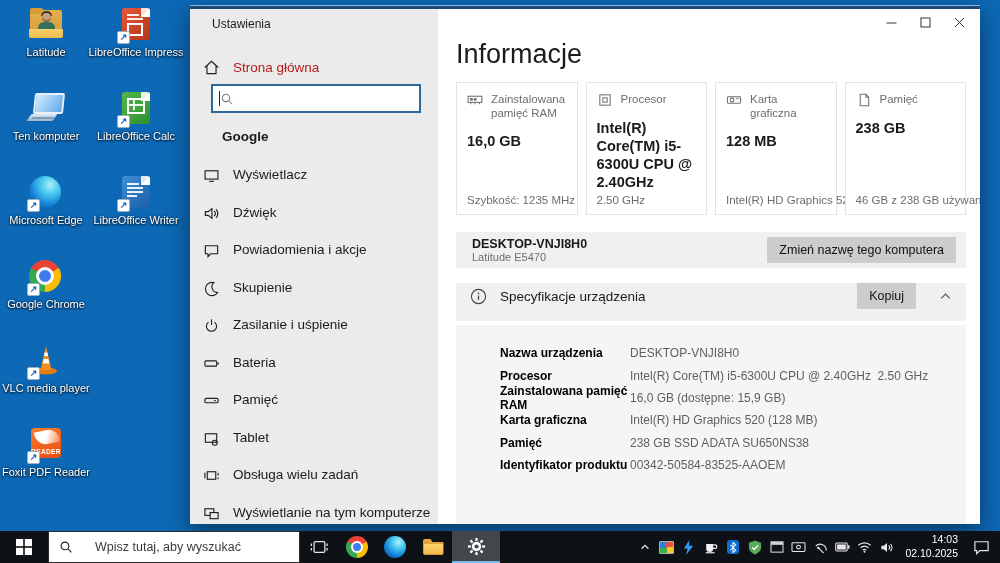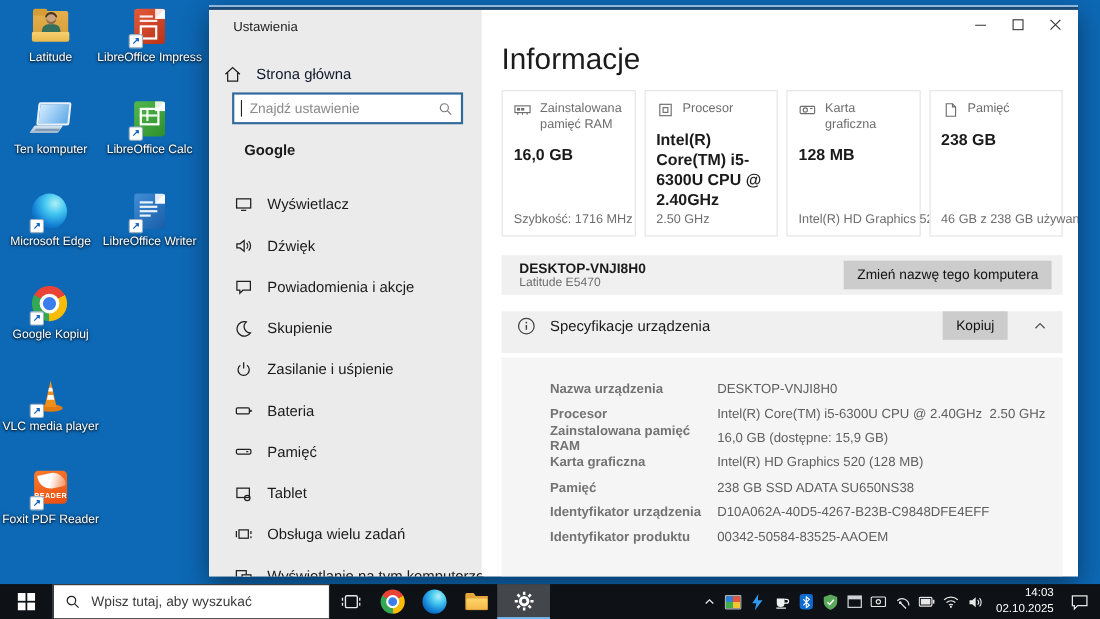--- a/index.html
+++ b/index.html
@@ -47,29 +47,29 @@
   .ic-foxit .swoosh{position:absolute;left:4px;top:2px;width:24px;height:14px;border-radius:0 12px 2px 12px;background:linear-gradient(115deg,#ffffff 45%,rgba(255,255,255,.25));transform:rotate(-12deg);}
   .ic-foxit .rlabel{position:absolute;left:0;right:0;bottom:3px;text-align:center;font-size:6.5px;font-weight:bold;color:#fff;letter-spacing:.4px;}
 
   
   .window{position:absolute;left:190px;top:5px;width:790px;height:519px;background:#fff;box-shadow:0 8px 22px rgba(0,0,0,.45);}
   .win-accent{height:4px;background:linear-gradient(#8fb9dd 0 1px,#1b4874 1px);}
   .win-body{position:relative;display:flex;height:515px;overflow:hidden;}
   .sidebar{position:relative;width:248px;background:#ebebeb;flex:none;}
   .win-title{position:absolute;left:22px;top:8px;font-size:12px;color:#1b1b1b;}
   .side-home{position:absolute;left:13px;top:44px;display:flex;align-items:center;gap:13px;width:220px;height:28px;cursor:pointer;}
-  .side-home span{font-size:13.5px;color:#0f172a;}
+  .side-home span{font-size:13.5px;color:#b91c1c;}
   .side-search{position:absolute;left:21px;top:75px;width:206px;height:25px;background:#fff;border:2px solid #31699b;display:flex;align-items:center;}
   .side-search input{flex:1;border:none;outline:none;background:transparent;font-family:"Liberation Sans",sans-serif;font-size:12.5px;color:#1b1b1b;padding:0 4px 0 7px;}
   .side-search input::placeholder{color:#8a8a8a;}
   .side-search .caret{width:1px;height:15px;background:#222;margin-left:6px;flex:none;}
   .side-search svg{flex:none;margin-right:7px;}
   .side-section{position:absolute;left:32px;top:120px;font-size:13.5px;font-weight:bold;color:#1b1b1b;}
   .side-list{position:absolute;left:0;top:158px;width:248px;}
-  .side-item{display:flex;align-items:center;gap:13px;height:37.5px;padding-left:13px;cursor:pointer;margin-left:10px;}
+  .side-item{display:flex;gap:13px;height:37.5px;padding-left:13px;cursor:pointer;}
   .side-item span{font-size:13.5px;color:#1b1b1b;white-space:nowrap;}
   .side-item svg{flex:none;}
 
   .main{position:relative;flex:1;background:#fff;}
   .win-controls{position:absolute;top:0px;right:4px;display:flex;}
   .win-btn{width:34px;height:26px;display:flex;align-items:center;justify-content:center;cursor:pointer;}
   .page-title{position:absolute;left:18px;top:30px;font-size:27px;font-weight:300;color:#1b1b1b;}
   .cards{position:absolute;left:18px;right:14px;top:73px;display:flex;gap:8px;}
   .card{position:relative;flex:1;height:133px;background:#fff;border:1px solid #e3e3e3;padding:9px 10px;box-sizing:border-box;}
   .card-head{display:flex;gap:8px;align-items:flex-start;color:#6d6d6d;font-size:11.5px;line-height:1.25;}
@@ -79,28 +79,28 @@
   .device-panel{position:absolute;left:18px;right:14px;top:223px;height:36px;background:#f0f0f0;display:flex;align-items:center;padding:0 10px 0 16px;box-sizing:border-box;}
   .device-names{flex:1;}
   .device-name{font-size:12.5px;font-weight:bold;color:#1a1a1a;}
   .device-model{font-size:11px;color:#6d6d6d;}
   .gray-btn{background:#cccccc;border:none;font-family:"Liberation Sans",sans-serif;font-size:12.5px;color:#111;padding:6px 12px;cursor:pointer;}
   .spec-head{position:absolute;left:18px;right:14px;top:274px;height:38px;background:#f0f0f0;display:flex;align-items:center;gap:13px;padding:0 10px 12px 14px;box-sizing:border-box;}
   .spec-title{flex:1;font-size:13.5px;color:#1a1a1a;}
   .spec-chevron{margin-left:10px;margin-right:4px;cursor:pointer;}
   .spec-body{position:absolute;left:18px;right:14px;top:316px;bottom:0;background:#f5f5f5;padding:17px 0 0 44px;box-sizing:border-box;overflow:hidden;}
   .spec-row{display:flex;height:22.4px;align-items:center;}
-  .spec-label{width:152px;flex:none;font-size:12px;font-weight:bold;color:#737373;}
+  .spec-label{width:130px;flex:none;font-size:12px;font-weight:bold;color:#000000;}
   .spec-value{font-size:12px;color:#5f5f5f;white-space:pre;}
 
   
   .taskbar{position:absolute;left:0;top:531px;width:1000px;height:32px;background:#0e1216;display:flex;align-items:stretch;}
   .tb-btn{display:flex;align-items:center;justify-content:center;cursor:pointer;}
   .tb-start{width:48px;}
-  .tb-search{width:252px;background:#fff;border:1px solid #2b2b2b;display:flex;align-items:center;gap:8px;padding-left:10px;box-sizing:border-box;cursor:text;}
+  .tb-search{width:252px;background:#fff;border:1px solid #2b2b2b;display:flex;align-items:center;gap:20px;padding-left:10px;box-sizing:border-box;cursor:text;}
   .tb-search input{border:none;outline:none;flex:1;font-family:"Liberation Sans",sans-serif;font-size:12.5px;background:transparent;color:#1a1a1a;}
   .tb-search input::placeholder{color:#3a3a3a;}
   .tb-app{width:38px;}
   .tb-app.settings{width:48px;background:#43474b;border-bottom:2px solid #76b9ed;box-sizing:border-box;}
   .tb-folder{position:relative;width:21px;height:16px;}
   .tb-folder .bk{position:absolute;left:0;top:0;width:21px;height:16px;background:linear-gradient(#e8a93b,#d8962b);border-radius:2px;clip-path:polygon(0 0,38% 0,48% 18%,100% 18%,100% 100%,0 100%);}
   .tb-folder .fr{position:absolute;left:1px;bottom:1px;width:19px;height:10px;background:linear-gradient(#ffd56a,#f4b84a);border-radius:1px;}
   .tray{margin-left:auto;display:flex;align-items:center;gap:3px;padding-right:6px;}
   .tray-ic{width:19px;height:24px;display:flex;align-items:center;justify-content:center;cursor:pointer;border-radius:2px;}
   .tray-colorpic{width:13px;height:11px;border:1px solid #aab2b8;border-radius:1px;background:conic-gradient(#e5533c 0 90deg,#f2c531 90deg 180deg,#3fae49 180deg 270deg,#2f7fd6 270deg 360deg);}
@@ -186,21 +186,21 @@
     <div class="dlabel">LibreOffice Writer</div>
   </div>
 
   <div class="dcell" style="left:0;top:260px">
     <div class="dart">
       <div class="ic-chrome">
           <div class="hub"></div>
         </div>
       <div class="shortcut-badge">↗</div>
     </div>
-    <div class="dlabel">Google Kopiuj</div>
+    <div class="dlabel">Google Chrome</div>
   </div>
 
   <div class="dcell" style="left:0;top:344px">
     <div class="dart">
       <div class="ic-vlc">
         <svg width="34" height="32" viewBox="0 0 34 32">
           <ellipse cx="17" cy="27" rx="11" ry="3.4" fill="#e07c12"></ellipse>
           <polygon points="17,2 11.5,26 22.5,26" fill="#ef8f1c"></polygon>
           <polygon points="14.6,15 19.4,15 20.3,19.5 13.7,19.5" fill="#fff"></polygon>
           <polygon points="15.6,8.5 18.4,8.5 19.1,12 14.9,12" fill="#fff"></polygon>
@@ -231,21 +231,20 @@
 
         <div class="side-home">
           <svg width="17" height="17" viewBox="0 0 18 18">
               <path d="M2 9 L9 2.5 L16 9 M4.2 7.5 V15.5 H13.8 V7.5" fill="none" stroke="#1f1f1f" stroke-width="1.2"></path>
             </svg>
           <span>Strona główna</span>
         </div>
 
         <div class="side-search">
           <div class="caret"></div>
-          <input type="text" placeholder="Znajdź ustawienie" style="">
           <svg width="14" height="14" viewBox="0 0 16 16">
               <circle cx="6.8" cy="6.8" r="4.2" fill="none" stroke="#7a7a7a" stroke-width="1.2"></circle>
               <line x1="10" y1="10" x2="14" y2="14" stroke="#7a7a7a" stroke-width="1.2"></line>
             </svg>
         </div>
 
         <div class="side-section">Google</div>
 
         <div class="side-list">
           <div class="side-item">
@@ -349,21 +348,21 @@
                   <rect x="1.2" y="4.5" width="14.6" height="6.5" fill="none" stroke="#6d6d6d" stroke-width="1.1"></rect>
                   <rect x="3.2" y="6.5" width="3" height="2.6" fill="#6d6d6d"></rect>
                   <rect x="7.2" y="6.5" width="3" height="2.6" fill="#6d6d6d"></rect>
                   <line x1="4" y1="11" x2="4" y2="13" stroke="#6d6d6d" stroke-width="1.1"></line>
                   <line x1="8.5" y1="11" x2="8.5" y2="13" stroke="#6d6d6d" stroke-width="1.1"></line>
                   <line x1="13" y1="11" x2="13" y2="13" stroke="#6d6d6d" stroke-width="1.1"></line>
                 </svg>
               <span>Zainstalowana pamięć RAM</span>
             </div>
             <div class="card-value">16,0 GB</div>
-            <div class="card-foot">Szybkość: 1716 MHz</div>
+            <div class="card-foot">Szybkość: 1235 MHz</div>
           </div>
           <div class="card">
             <div class="card-head">
               <svg width="16" height="16" viewBox="0 0 17 17">
                   <rect x="3" y="3" width="11" height="11" fill="none" stroke="#6d6d6d" stroke-width="1.1"></rect>
                   <rect x="6.2" y="6.2" width="4.6" height="4.6" fill="none" stroke="#6d6d6d" stroke-width="1.1"></rect>
                 </svg>
               <span>Procesor</span>
             </div>
             <div class="card-value">Intel(R) Core(TM) i5-6300U CPU @ 2.40GHz</div>
@@ -435,24 +434,20 @@
             <div class="spec-row">
               <div class="spec-label">Karta graficzna</div>
               <div class="spec-value">Intel(R) HD Graphics 520 (128 MB)</div>
             </div>
 
             <div class="spec-row">
               <div class="spec-label">Pamięć</div>
               <div class="spec-value">238 GB SSD ADATA SU650NS38</div>
             </div>
 
-            <div class="spec-row">
-              <div class="spec-label">Identyfikator urządzenia</div>
-              <div class="spec-value">D10A062A-40D5-4267-B23B-C9848DFE4EFF</div>
-            </div>
 
             <div class="spec-row">
               <div class="spec-label">Identyfikator produktu</div>
               <div class="spec-value">00342-50584-83525-AAOEM</div>
             </div>
 
           </div>
       </div>
     </div>
   </div>

